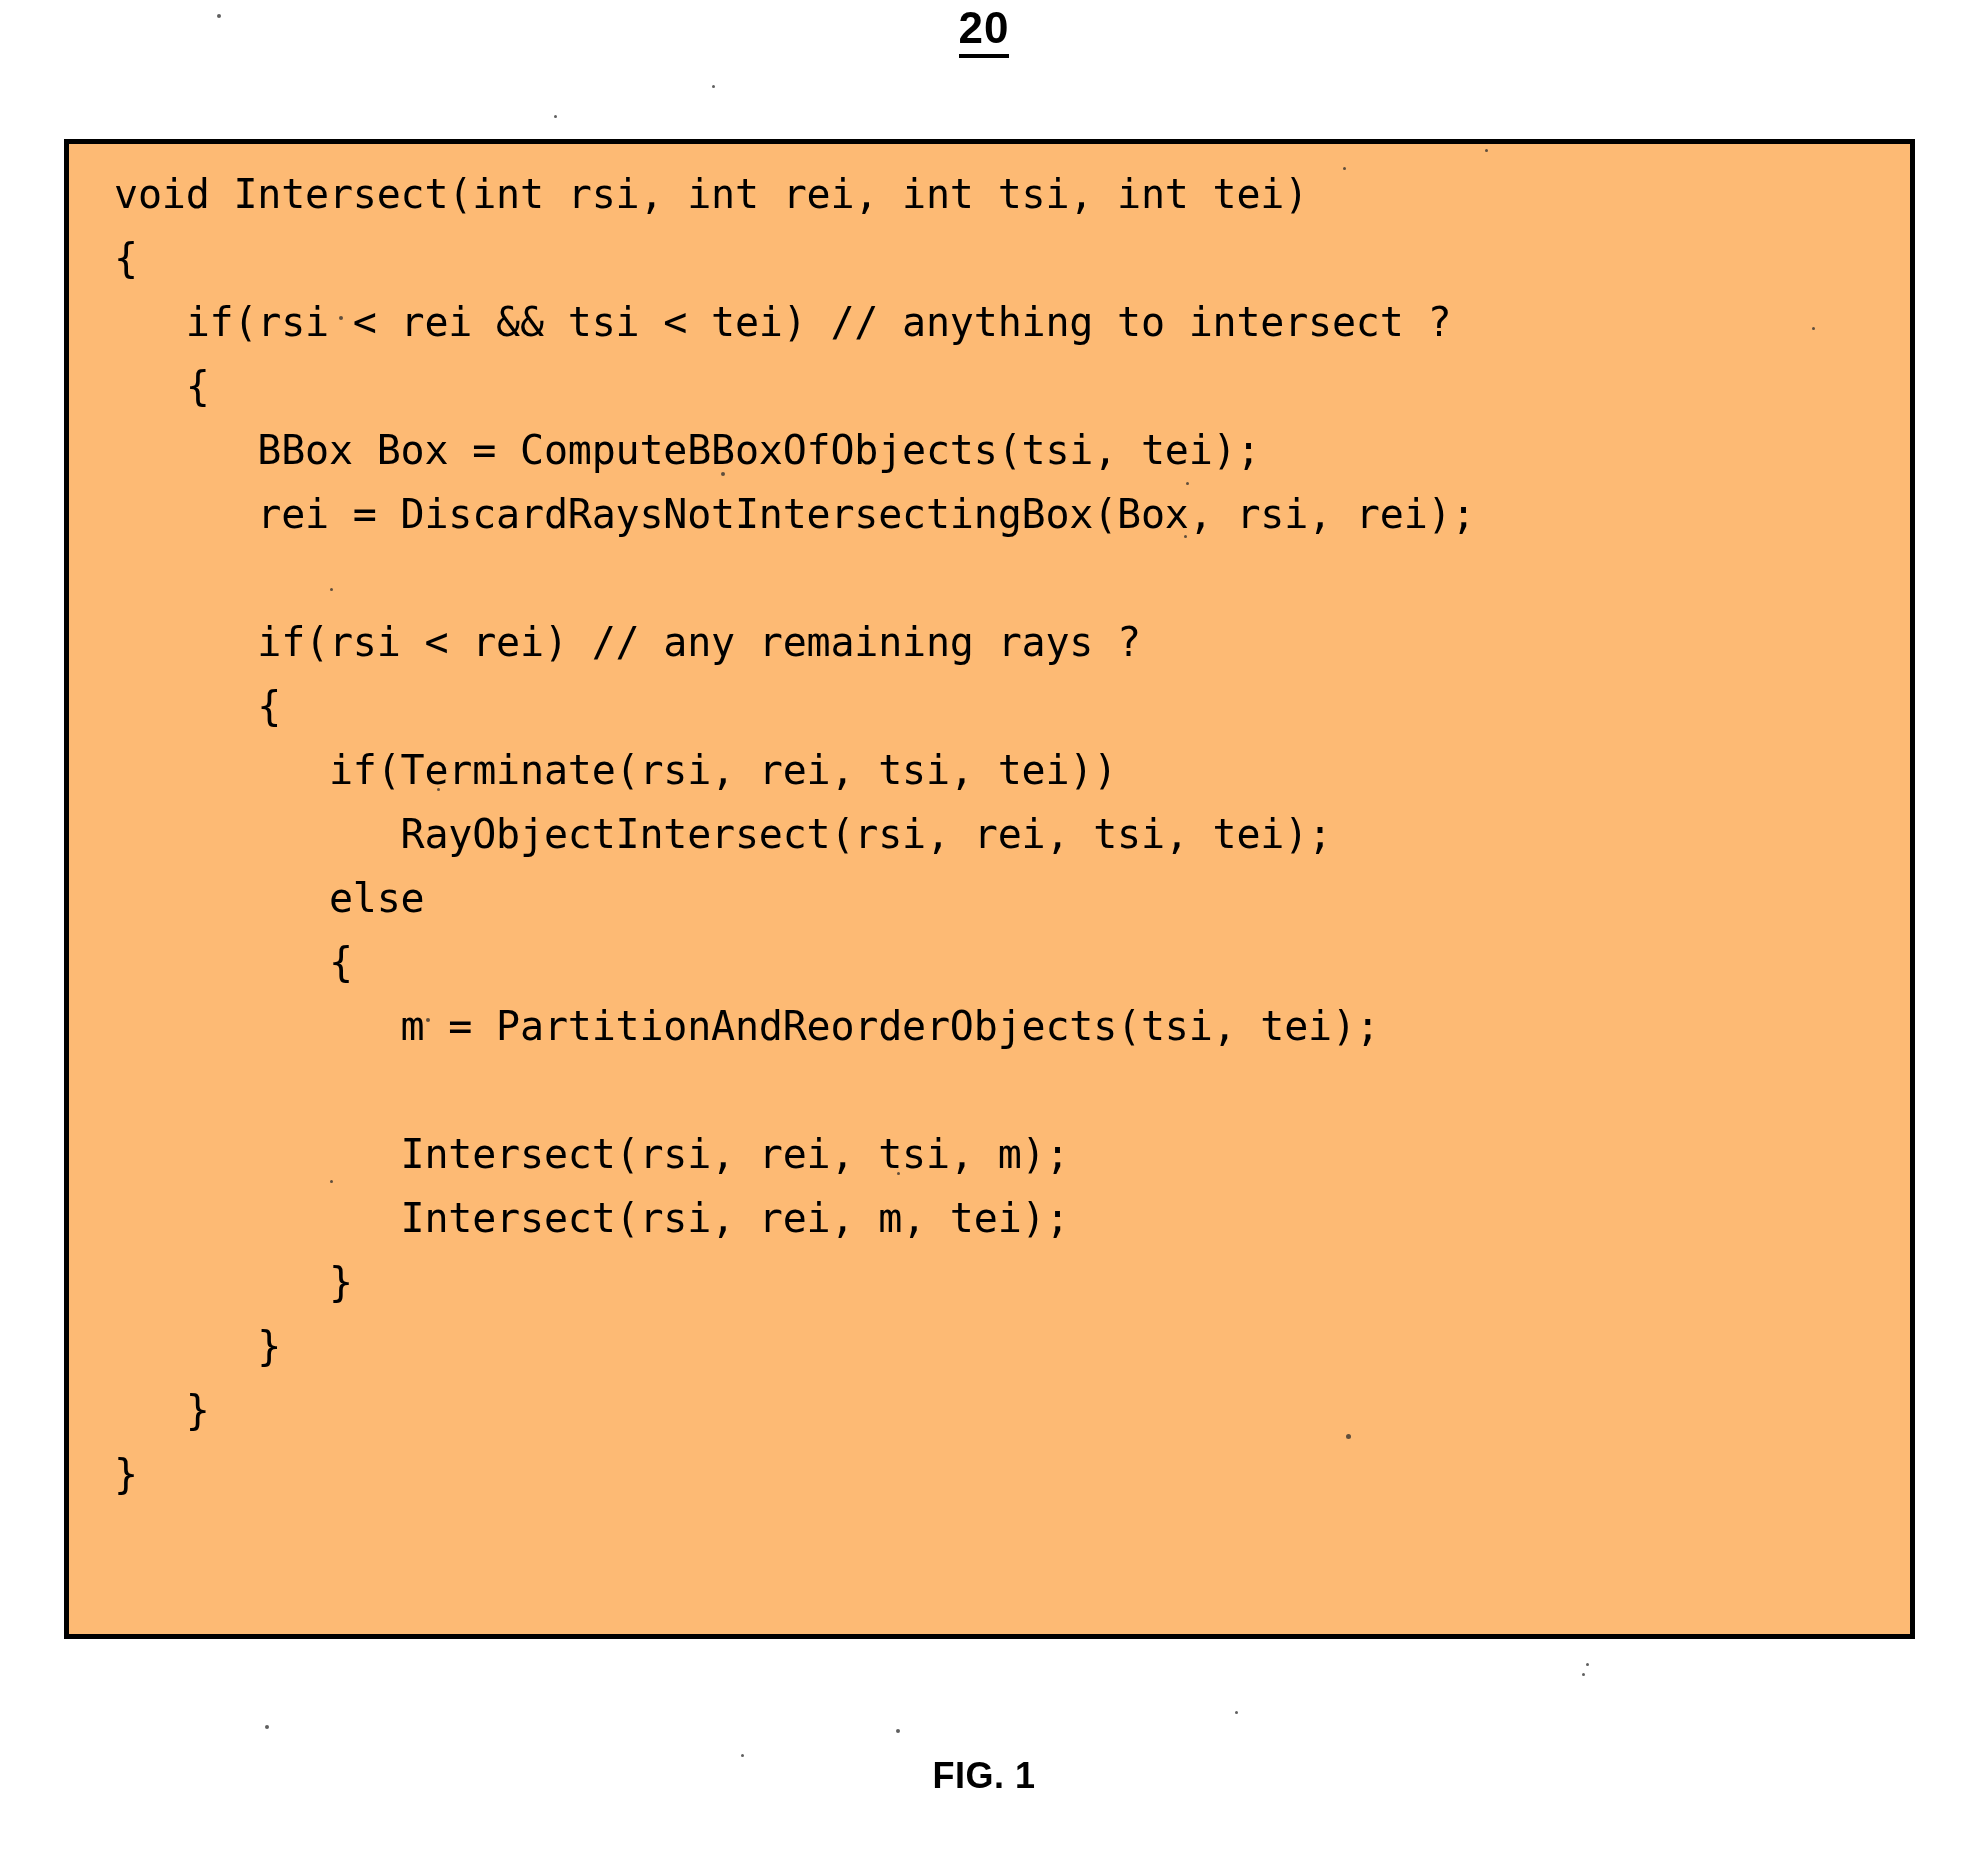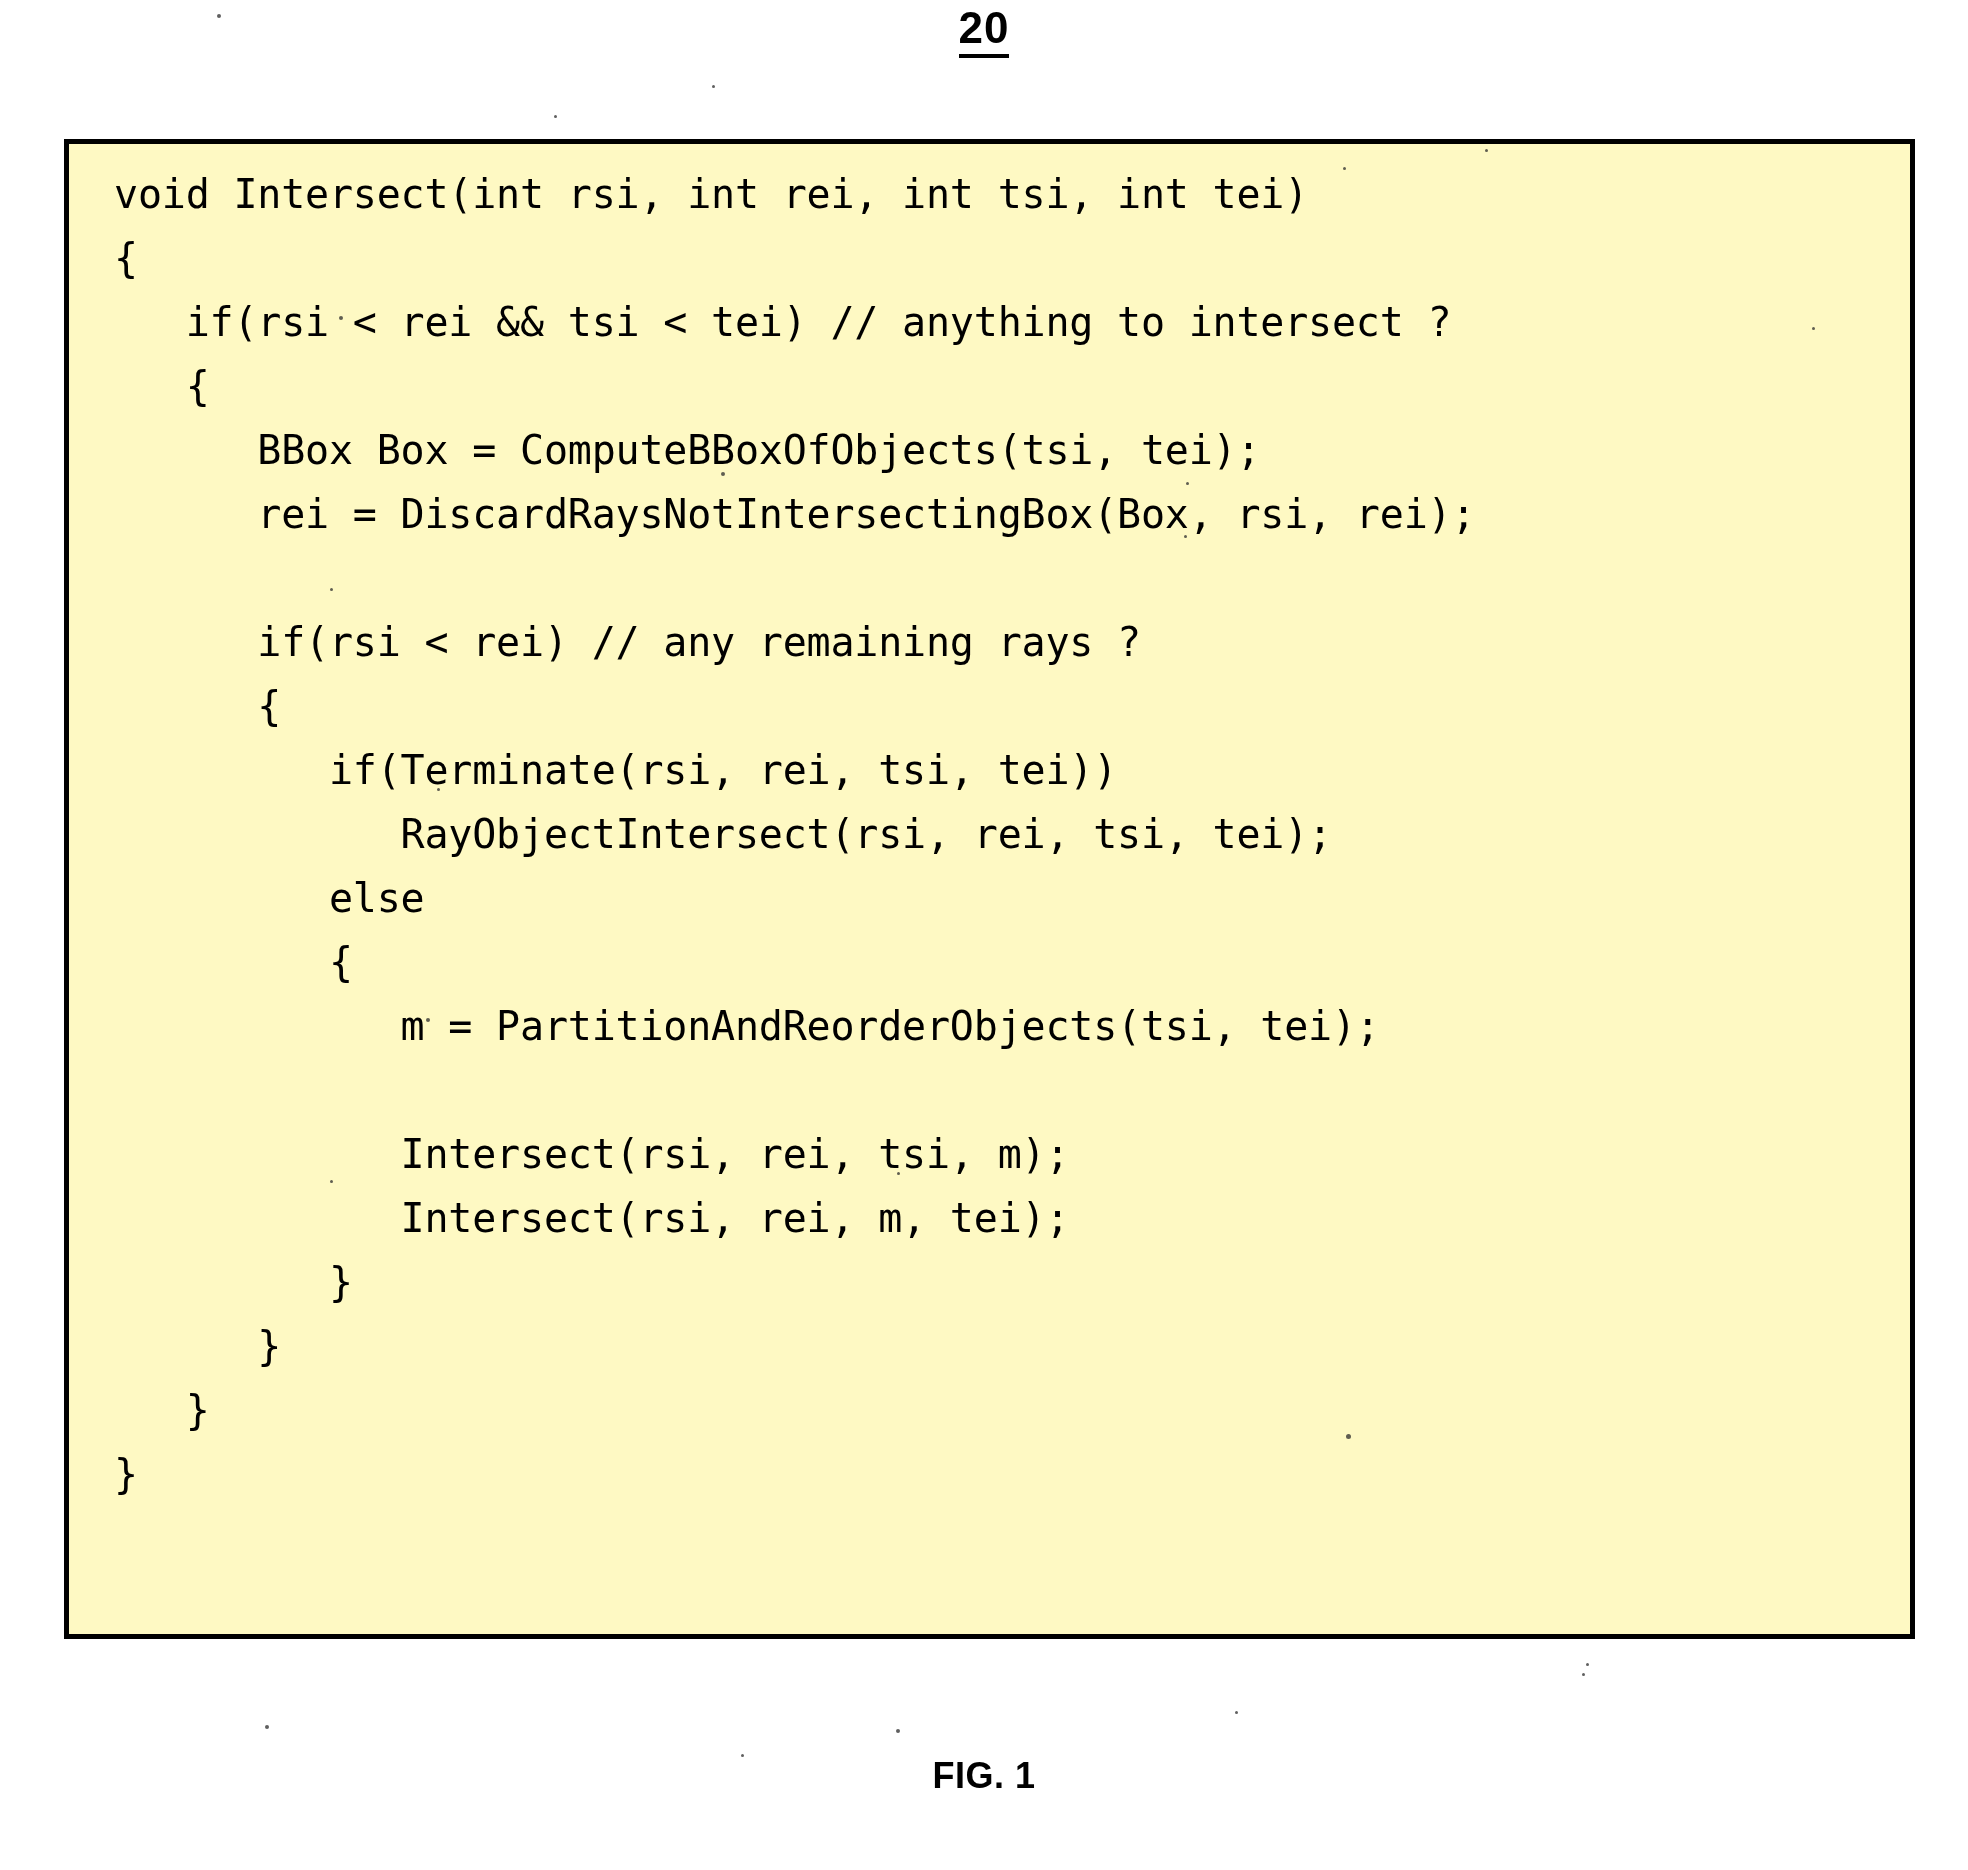--- a/index.html
+++ b/index.html
@@ -38,21 +38,21 @@
 
   
   #code-box {
     position: absolute;
     left: 64px;
     top: 139px;
     width: 1851px;
     height: 1500px;
     box-sizing: border-box;
     border: 5px solid #000000;
-    background: #fef9c3;
+    background: #fdba74;
   }
 
   #code-listing {
     position: absolute;
     left: 45px;
     top: 18px;
     right: 10px;
     font-family: "DejaVu Sans Mono", "Liberation Mono", monospace;
     font-size: 40px;
     line-height: 64px;

